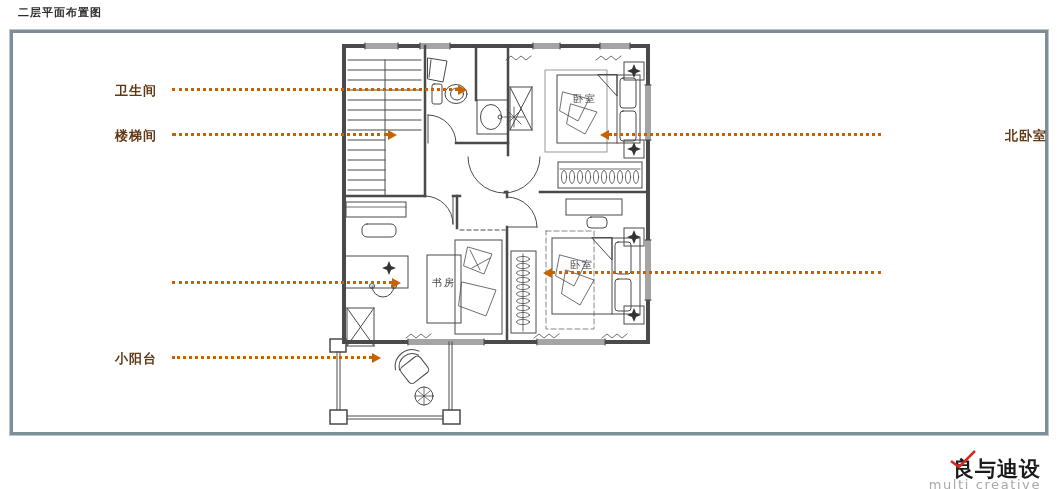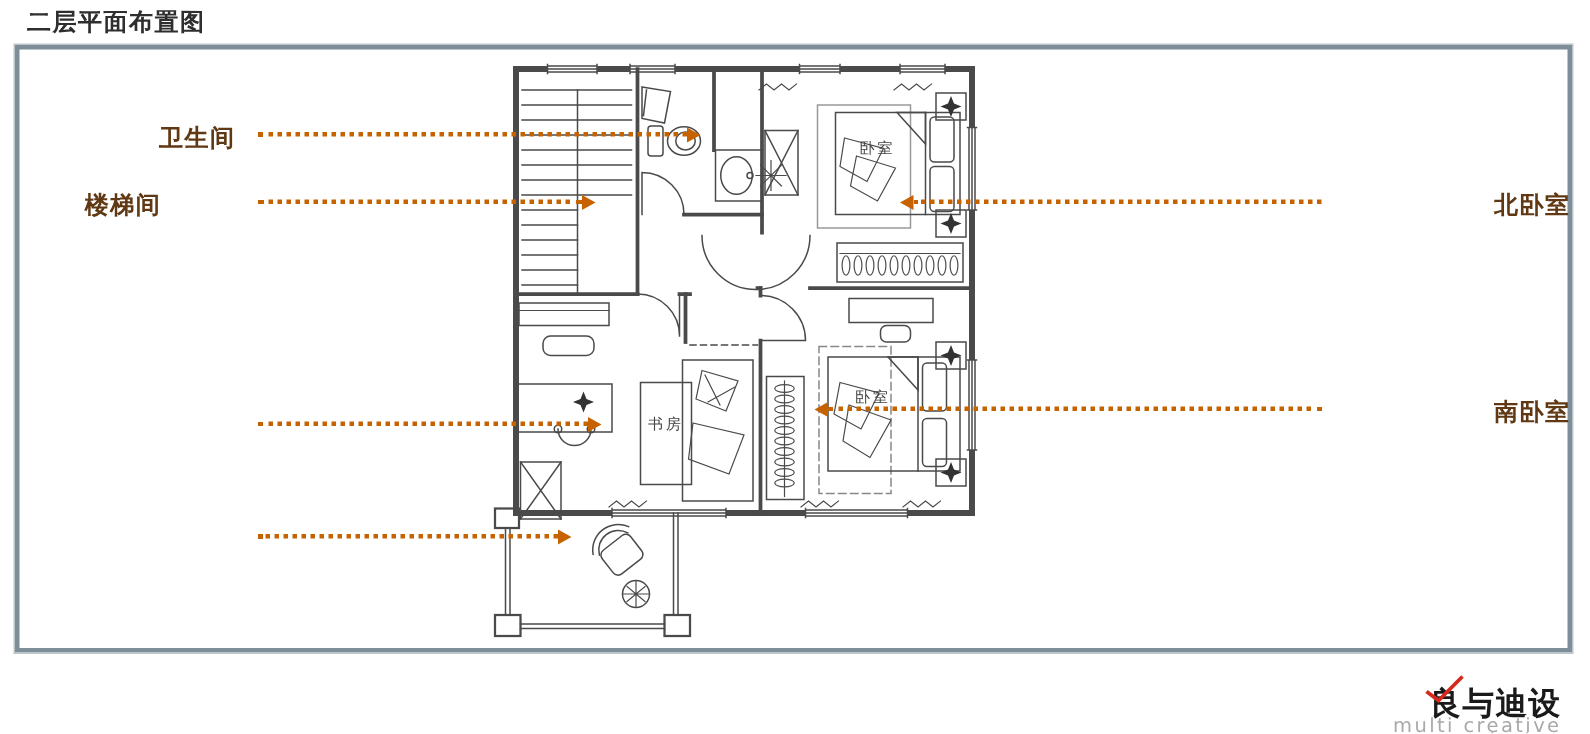--- a/index.html
+++ b/index.html
@@ -1,22 +1,22 @@
 <!DOCTYPE html>
 <html><head>
 <meta charset="utf-8">
 <style>
   html,body{margin:0;padding:0;background:#fff;}
   #page{position:relative;width:1060px;height:489px;background:#fff;overflow:hidden;
         font-family:"DejaVu Sans","Liberation Sans",sans-serif;}
-  .title{position:absolute;left:18px;top:5px;font-size:16px;font-weight:bold;
+  .title{position:absolute;left:18px;top:5px;font-size:11px;font-weight:bold;
          color:#2e2e2e;letter-spacing:1px;}
   .panel{position:absolute;left:10px;top:30px;width:1032px;height:399px;background:#fff;
          border:3px solid #7d8e98;outline:1px solid #bcc5ca;}
-  .callout{position:absolute;font-size:16px;font-weight:bold;color:#603813;letter-spacing:1px;}
+  .callout{position:absolute;font-size:13px;font-weight:bold;color:#603813;letter-spacing:1px;}
   .callout.left{left:7px;width:150px;text-align:right;}
   .callout.right{left:897px;width:150px;text-align:right;}
   .leader{position:absolute;height:0;border-top:3px dotted #c66300;}
   .arrow-r{position:absolute;width:0;height:0;border-top:5px solid transparent;
            border-bottom:5px solid transparent;border-left:9px solid #c66300;}
   .arrow-l{position:absolute;width:0;height:0;border-top:5px solid transparent;
            border-bottom:5px solid transparent;border-right:9px solid #c66300;}
   .logo{position:absolute;left:925px;top:446px;width:116px;text-align:right;margin-top:12px;}
   .logo-cn{font-size:21px;font-weight:bold;color:#1a1a1a;letter-spacing:1px;line-height:22px;}
   .logo-en{font-size:13px;color:#a9a9a9;letter-spacing:1.6px;line-height:10px;}
@@ -209,35 +209,35 @@
           <path d="M418,391 L430,401 M430,391 L418,401 M424,387 V405 M415,396 H433" stroke-width="0.8"></path>
         </g>
       </g>
     </g>
   </svg>
 
   <div class="callout left" style="top:82px;">卫生间</div>
   <div class="leader" style="left:172px;top:88px;width:286px;"></div>
   <div class="arrow-r" style="left:458px;top:85px;"></div>
 
-  <div class="callout left" style="top:127px;text-align:center;">楼梯间</div>
+  <div class="callout left" style="top:127px;">楼梯间</div>
   <div class="leader" style="left:172px;top:133px;width:216px;"></div>
   <div class="arrow-r" style="left:388px;top:130px;"></div>
 
   <div class="leader" style="left:172px;top:281px;width:220px;"></div>
   <div class="arrow-r" style="left:392px;top:278px;"></div>
 
+  <div class="callout left" style="top:350px;">小阳台</div>
   <div class="leader" style="left:172px;top:356px;width:200px;"></div>
   <div class="arrow-r" style="left:372px;top:353px;"></div>
 
   <div class="callout right" style="top:127px;">北卧室</div>
   <div class="leader" style="left:609px;top:133px;width:272px;"></div>
   <div class="arrow-l" style="left:600px;top:130px;"></div>
 
-  <div class="callout right" style="top:265px;">南卧室</div>
   <div class="leader" style="left:552px;top:271px;width:329px;"></div>
   <div class="arrow-l" style="left:543px;top:268px;"></div>
 
   <div class="logo">
     <div class="logo-cn">良与迪设</div>
     <div class="logo-en">multi creative design</div>
   </div>
   <svg width="30" height="22" style="position:absolute;left:948px;top:448px;pointer-events:none;">
     <polyline points="3,13 11,19 27,3" fill="none" stroke="#d42b1e" stroke-width="2.5"></polyline>
   </svg>

